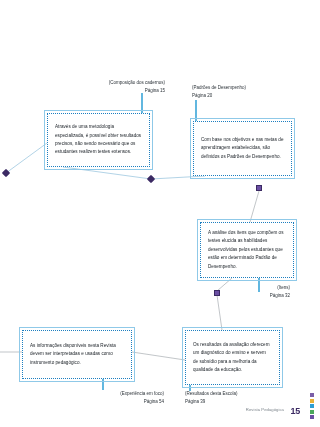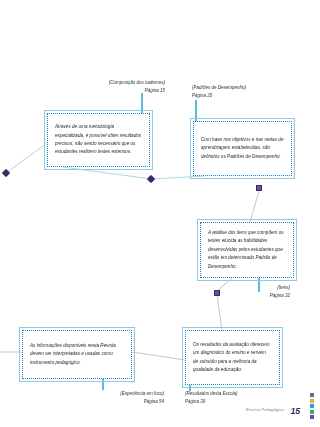--- a/index.html
+++ b/index.html
@@ -5,21 +5,21 @@
   html,body{margin:0;padding:0;}
   body{
     width:320px;height:427px;
     background:#ffffff;
     font-family:"Liberation Sans", sans-serif;
     overflow:hidden;
     position:relative;
   }
   #page{
     position:absolute;inset:0;
-    width:320px;height:427px;font-style:italic;
+    width:320px;height:427px;
   }
   #links{
     position:absolute;left:0;top:0;width:320px;height:427px;
     pointer-events:none;
   }
 
   
   .callout{
     position:absolute;
     box-sizing:border-box;

